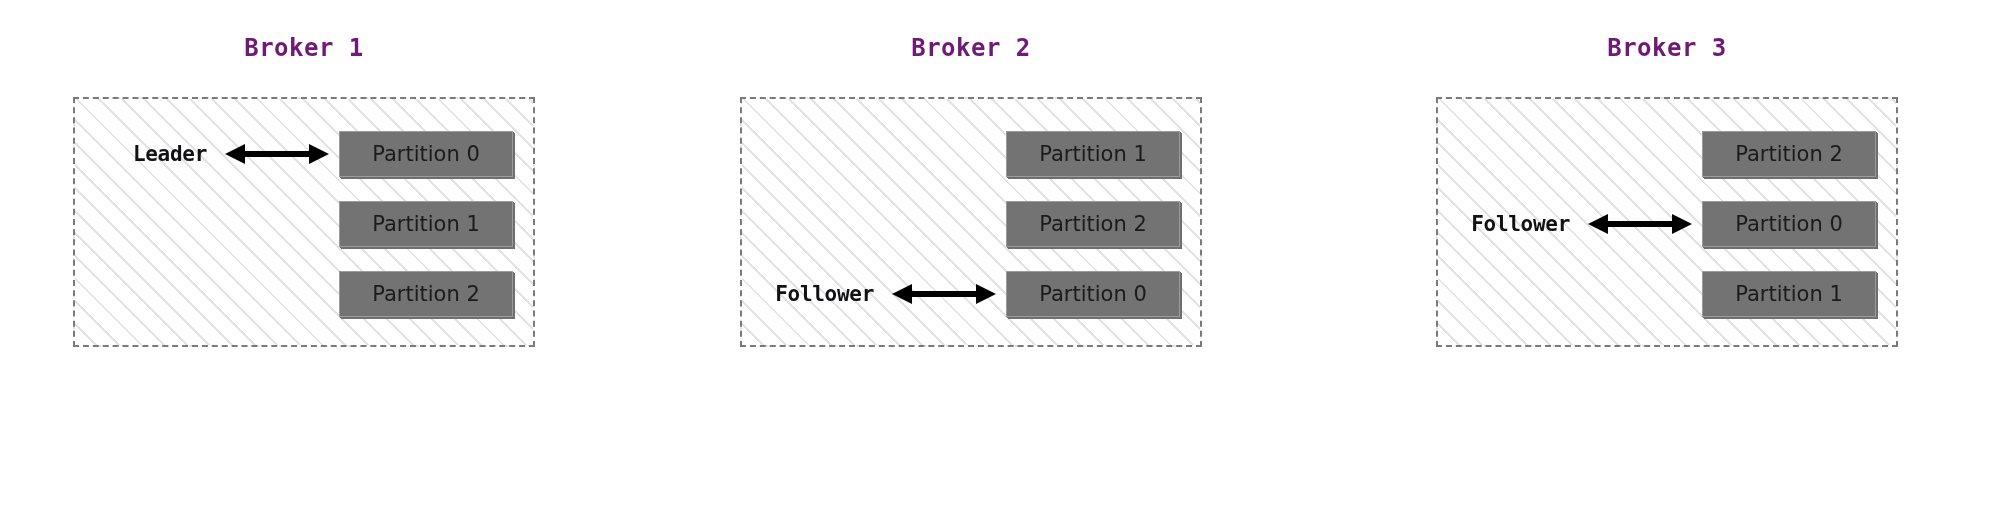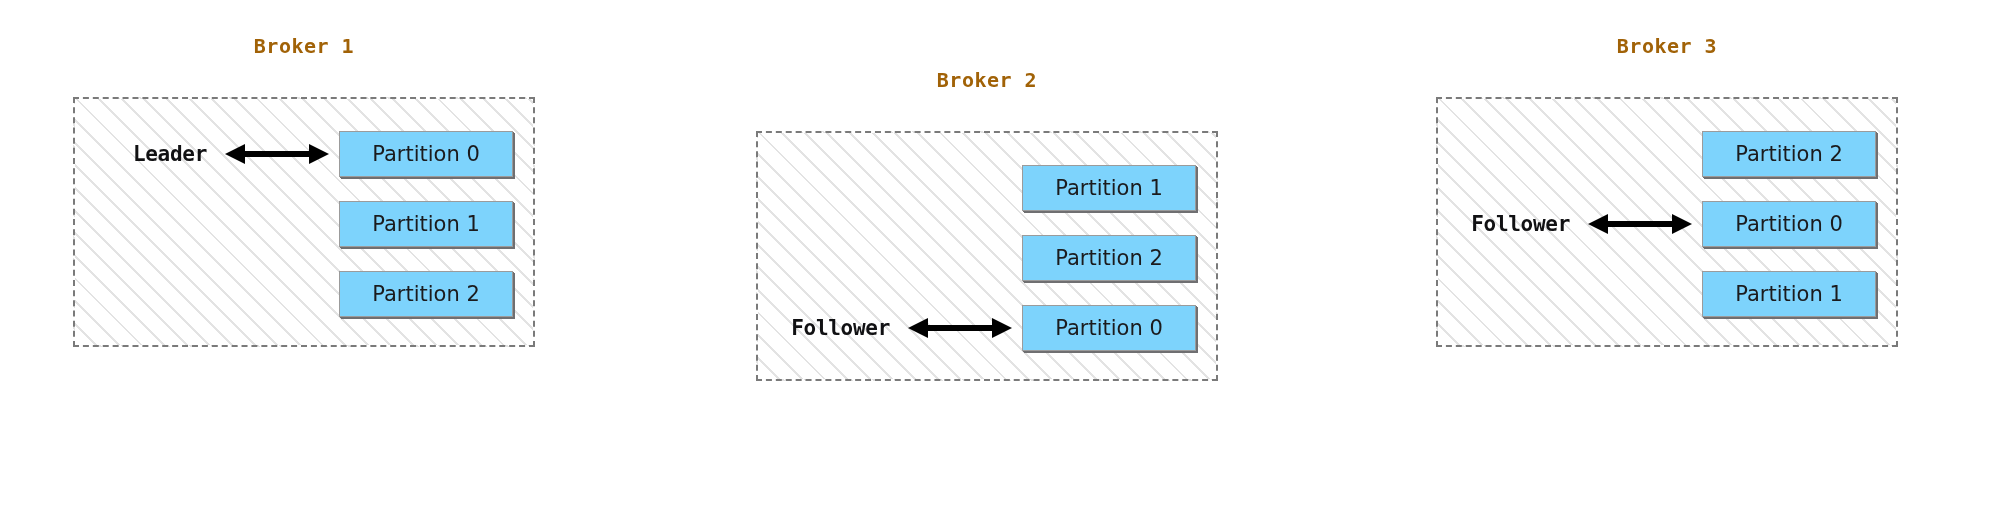--- a/index.html
+++ b/index.html
@@ -23,34 +23,34 @@
   }
 
   
   .broker {
     position: absolute;
     top: 0;
     width: 462px;
     height: 400px;
   }
   .broker-1 { left: 73px; }
-  .broker-2 { left: 756px; margin-top: 34px; }
+  .broker-2 { left: 740px; }
   .broker-3 { left: 1436px; }
 
   .broker-title {
     position: absolute;
     top: 34px;
     left: 0;
     width: 462px;
     text-align: center;
     font-family: "DejaVu Sans Mono", monospace;
     font-weight: bold;
-    font-size: 20px;
+    font-size: 24px;
     letter-spacing: 0.5px;
-    color: #a16207;
+    color: #701a75;
     white-space: nowrap;
   }
 
   .broker-box {
     position: absolute;
     top: 97px;
     left: 0;
     width: 462px;
     height: 250px;
     box-sizing: border-box;
@@ -107,21 +107,21 @@
   
   .arrow {
     display: block;
     margin-left: 18px;
   }
 
   .partition {
     width: 174px;
     height: 46px;
     box-sizing: border-box;
-    background: #7dd3fc;
+    background: #737373;
     border: 1px solid #9b9b9b;
     box-shadow: 1px 1px 0 0 #6f6f71, 2px 2px 0 0 #6f6f71;
     display: flex;
     align-items: center;
     justify-content: center;
     margin-right: 22px;
     font-family: "DejaVu Sans", sans-serif;
     font-size: 21px;
     color: #1b1b1d;
     white-space: nowrap;

